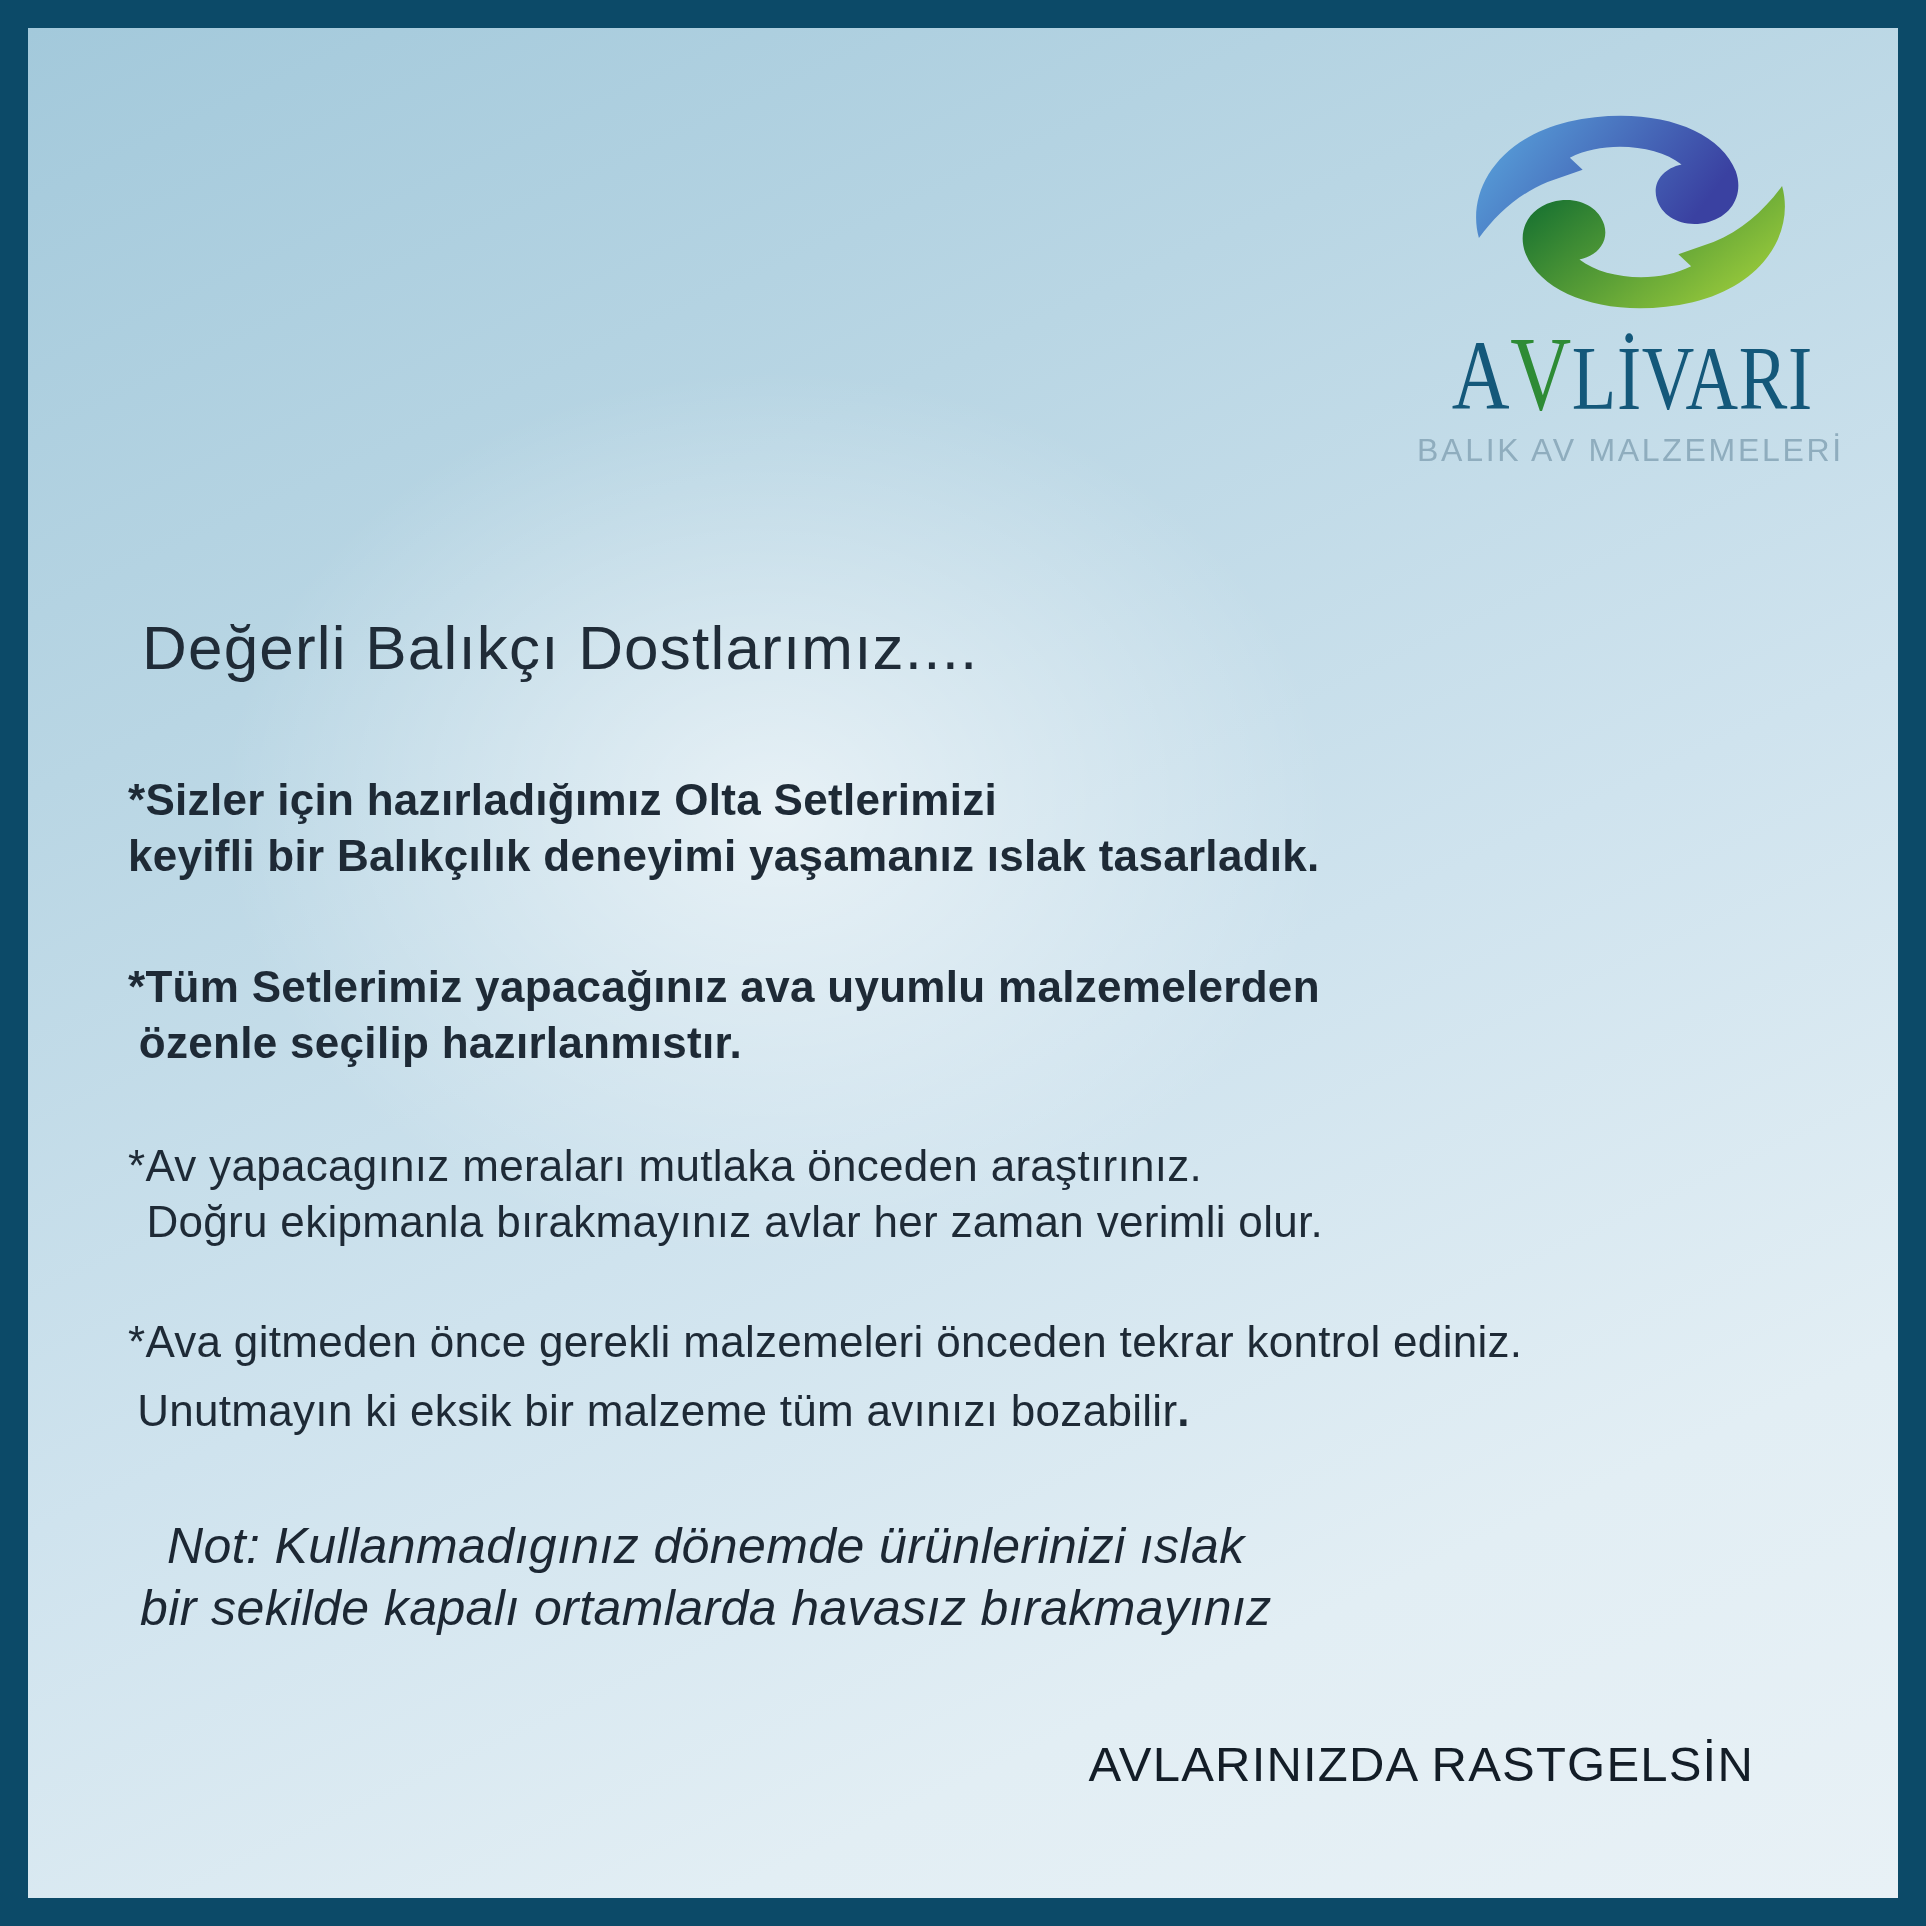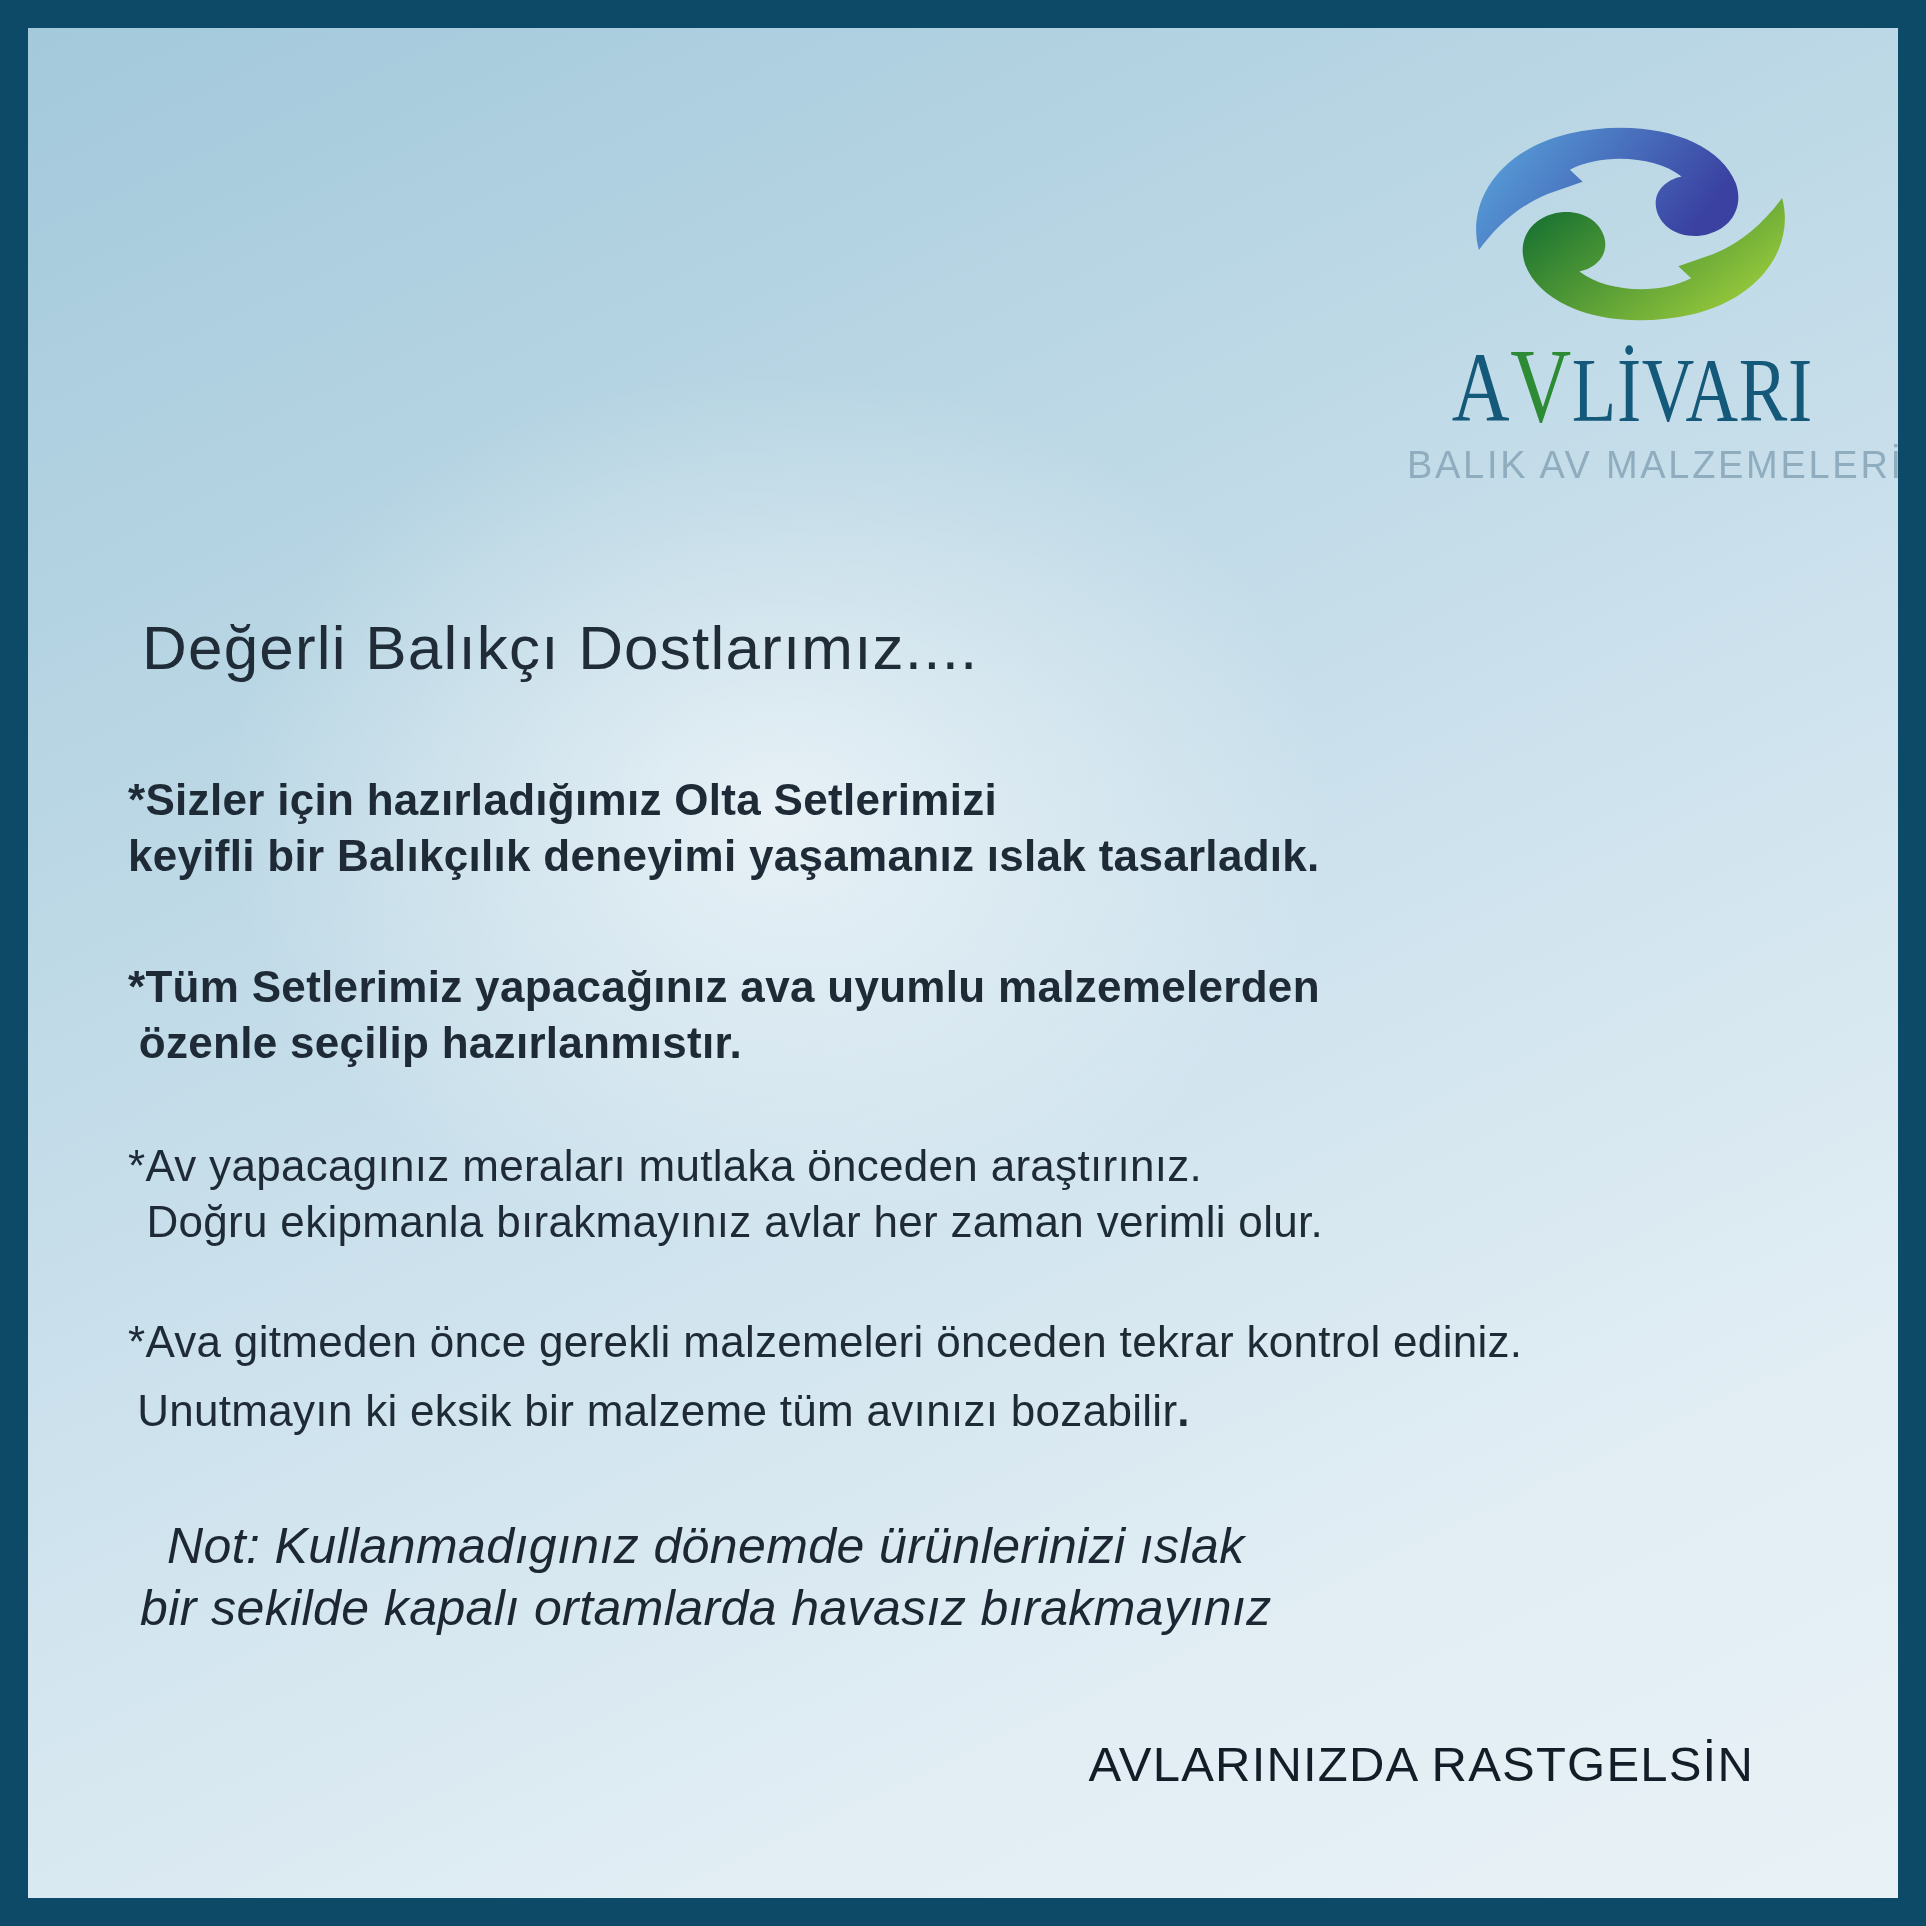--- a/index.html
+++ b/index.html
@@ -11,40 +11,40 @@
     border: 28px solid #0c4a68;
     background:
       radial-gradient(ellipse 771px 616px at 40% 42%, rgba(255,255,255,0.60), rgba(255,255,255,0) 72%),
       linear-gradient(155deg, #a3c9db 0%, #b9d6e4 28%, #cfe3ee 55%, #e2eef4 80%, #e8f1f6 100%);
     font-family: "Liberation Sans", "DejaVu Sans", sans-serif;
     color: #1e2a36;
     overflow: hidden;
   }
 
   
-  #logo-group { position: absolute; left: 1379px; top: 91px; width: 447px; }
+  #logo-group { position: absolute; left: 1379px; top: 79px; width: 447px; }
   #wave-svg { display: block; margin: 0 auto; }
   #wordmark {
     margin-top: 10.8px;
     text-align: center;
     font-family: "Liberation Serif", "DejaVu Serif", serif;
     font-size: 91px;
     line-height: 92px;
     letter-spacing: 0.8px;
     color: #14587a;
     transform: scaleX(0.80);
     transform-origin: 50% 50%;
     white-space: nowrap;
   }
   #wordmark .wm-a { font-size: 1.10em; }
   #wordmark .wm-v { color: #2e8b35; font-size: 1.16em; }
   #logo-subtitle {
     margin-top: 7.7px;
     text-align: center;
-    font-size: 38px;
+    font-size: 32px;
     font-weight: 300;
     letter-spacing: 2.7px;
     color: #8fadbe;
     white-space: nowrap;
   }
 
   
   .abs { position: absolute; white-space: nowrap; }
   #greeting {
     left: 114px; top: 584px;

